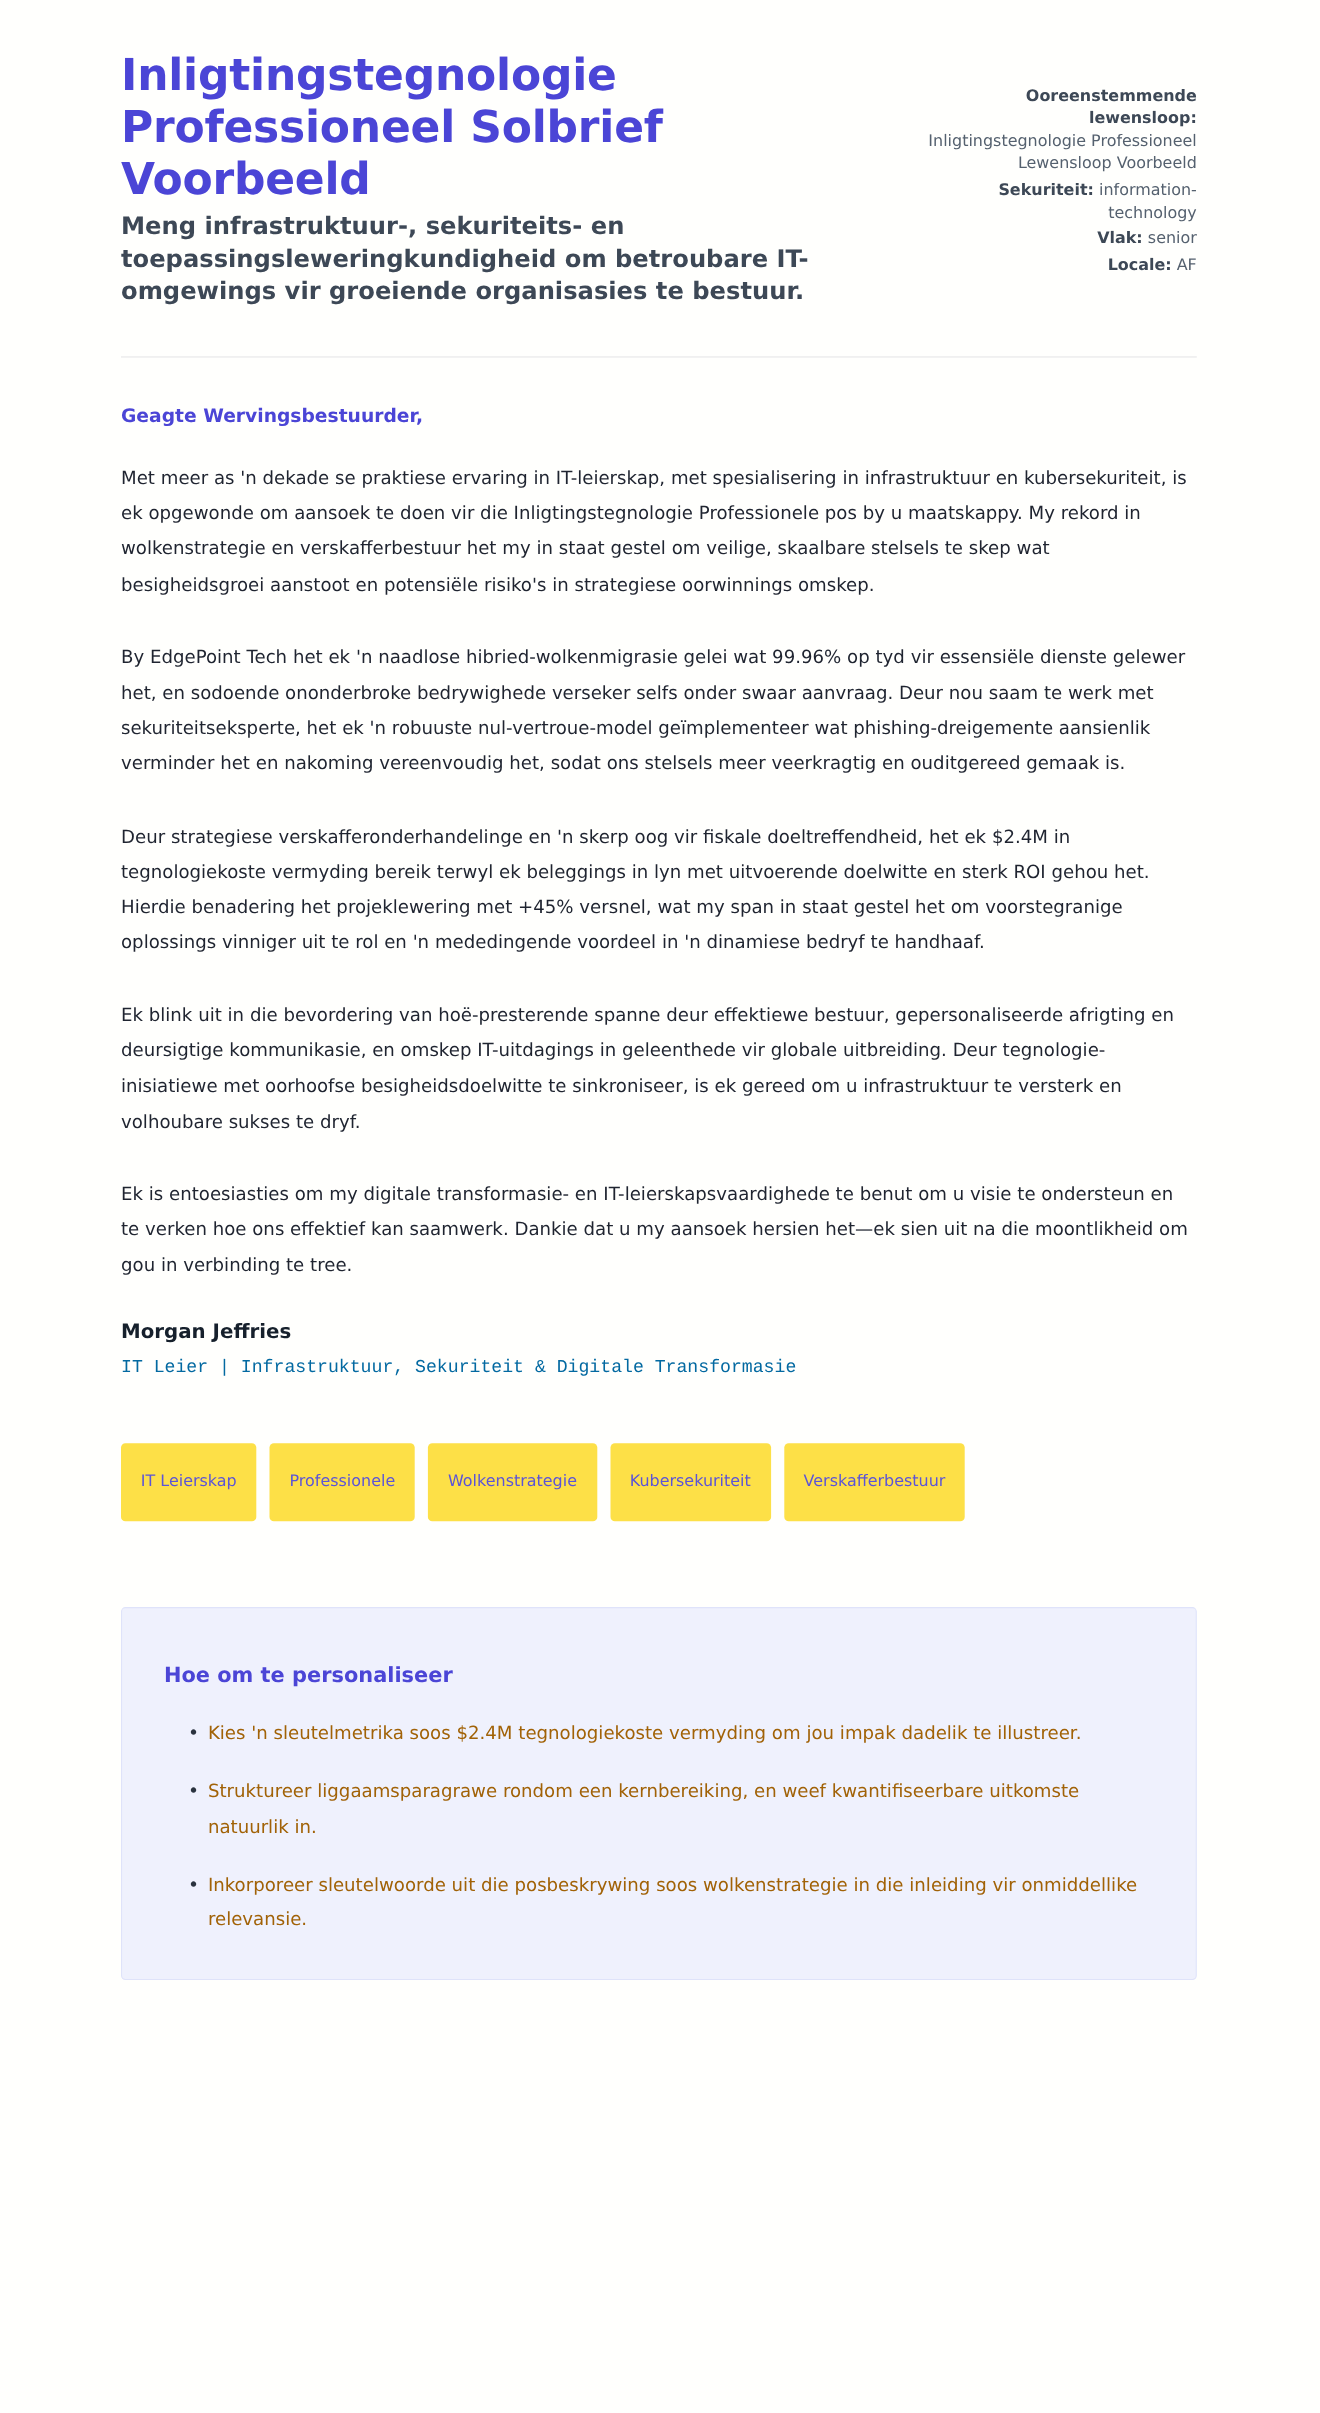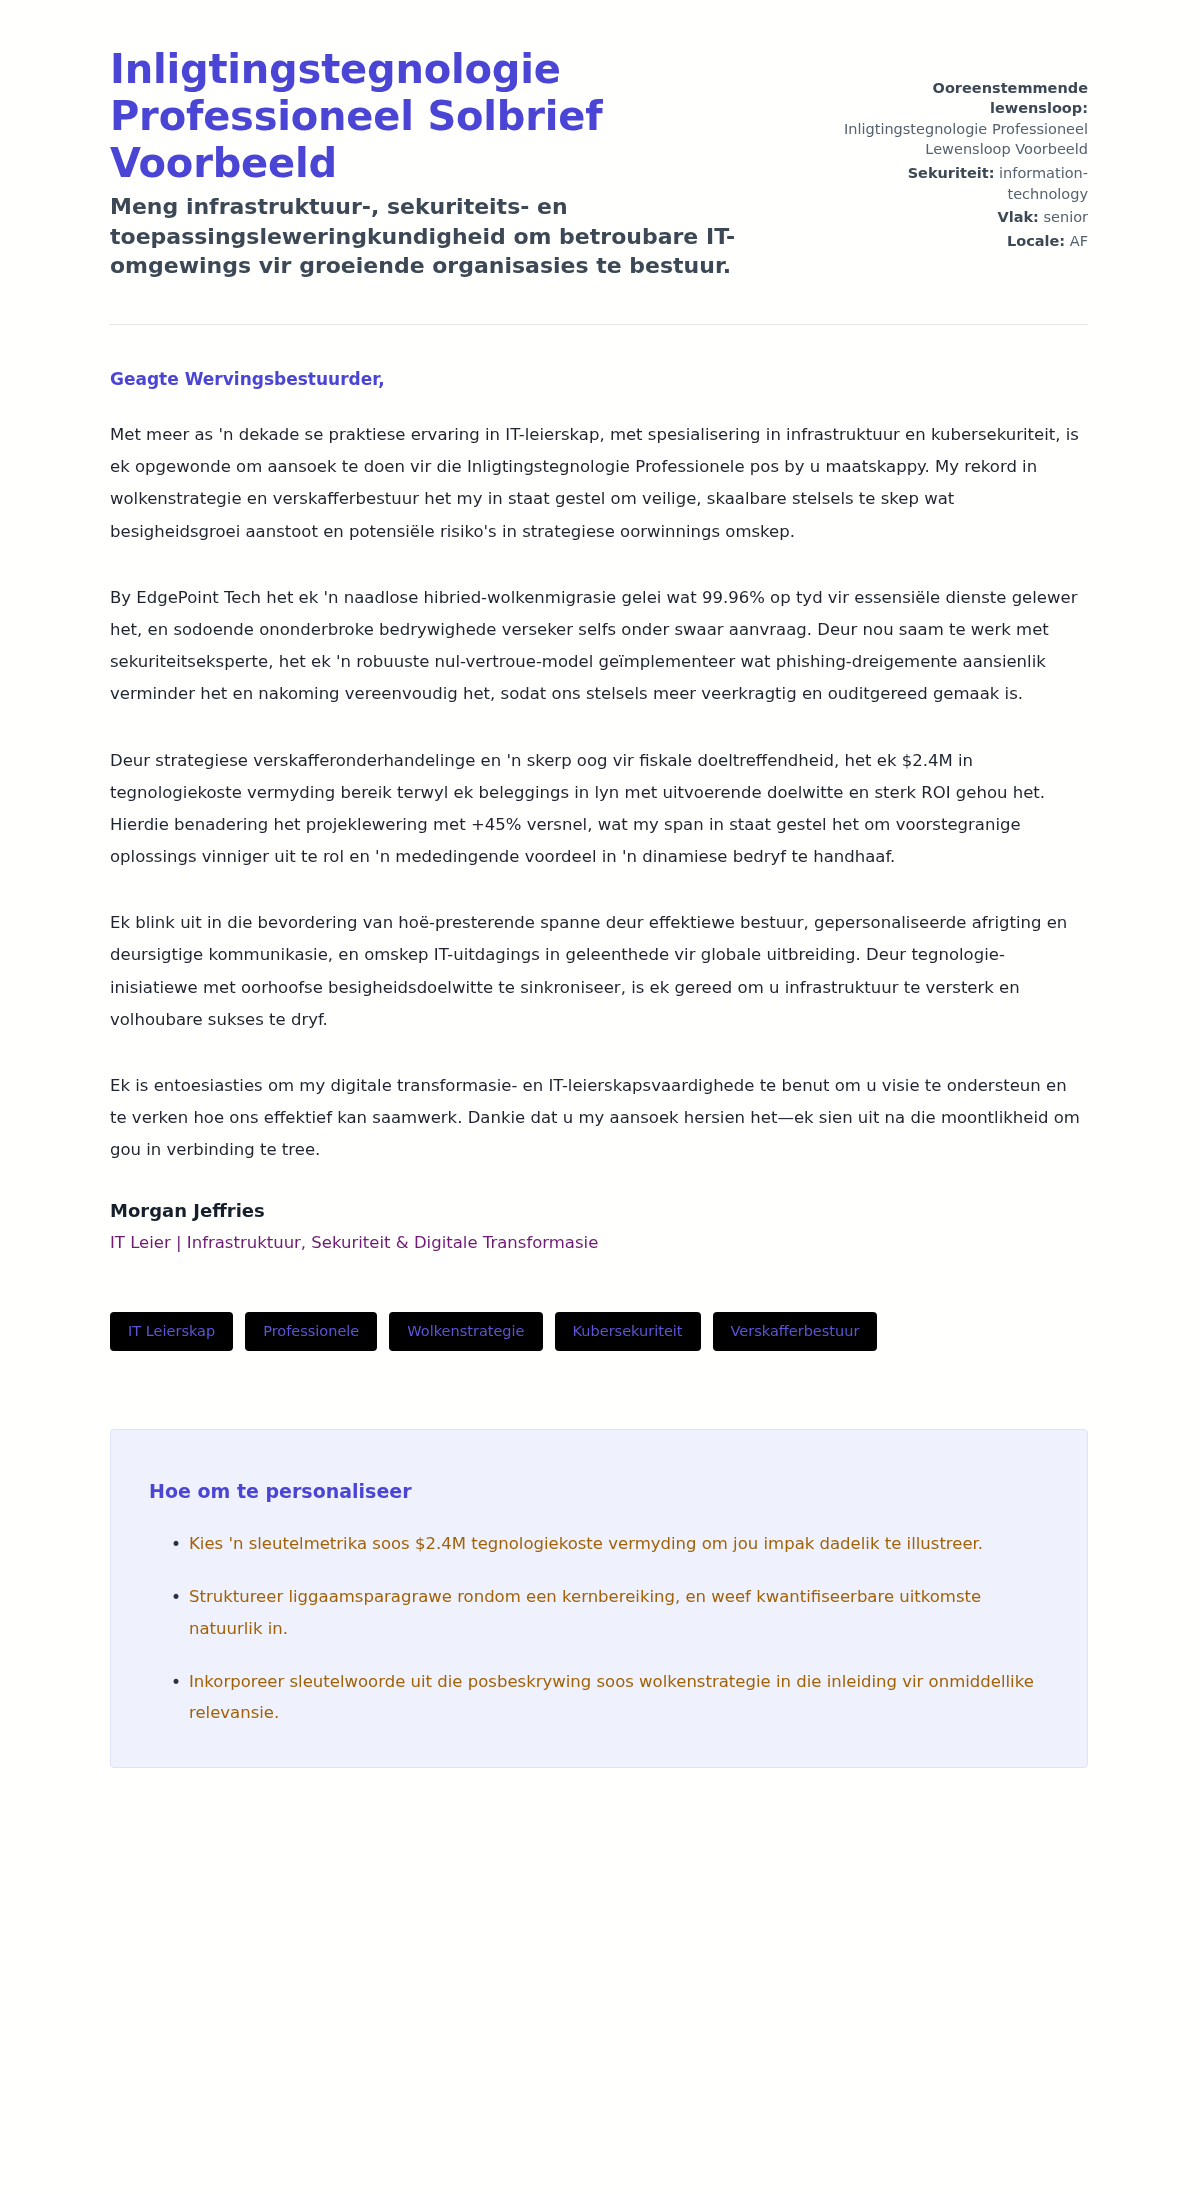--- a/index.html
+++ b/index.html
@@ -94,36 +94,37 @@
   .signature { margin-top: 29px; }
   .sign-name {
     margin: 0;
     font-size: 18px;
     font-weight: 700;
     color: #16202c;
   }
   .sign-role {
     margin: 12px 0 0 0;
     font-size: 16.5px;
-    color: #701a75;
+    color: #0369a1;
+    font-family: Liberation Mono, monospace;
   }
 
   
   .tags {
     display: flex;
     flex-wrap: wrap;
     gap: 12px;
     margin-top: 60px;
   }
   .tag {
-    background: #000000;
+    background: #fde047;
     color: #5b54d8;
     font-size: 14.5px;
     line-height: 1;
-    padding: 12px 18px;
+    padding: 28px 18px;
     border-radius: 4px;
     white-space: nowrap;
   }
 
   
   .callout {
     margin-top: 78px;
     background: #eff1fd;
     border: 1px solid #dfe3fa;
     border-radius: 4px;

